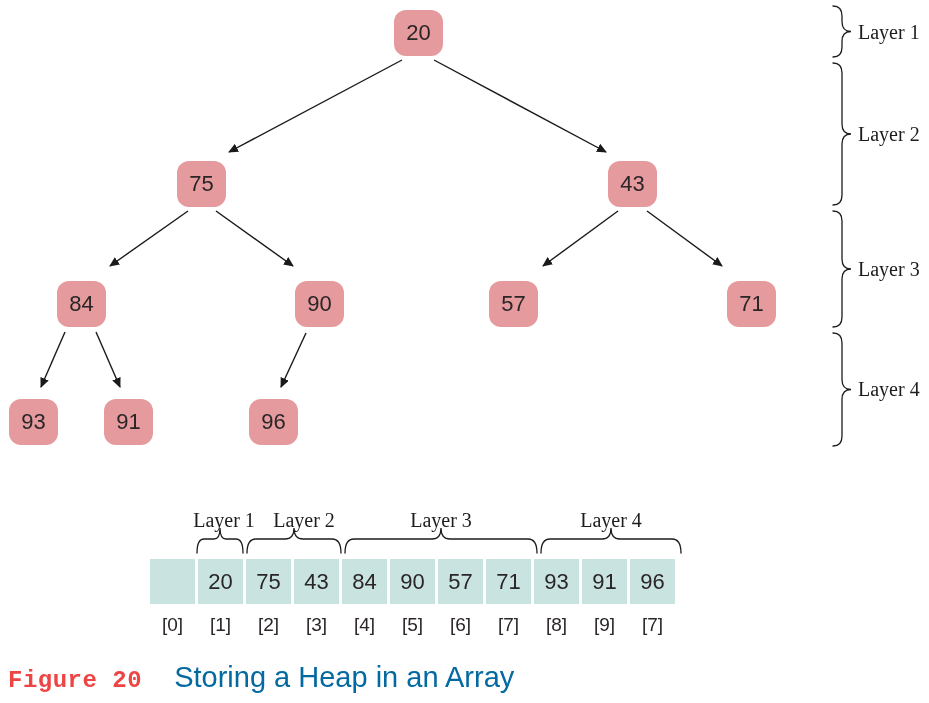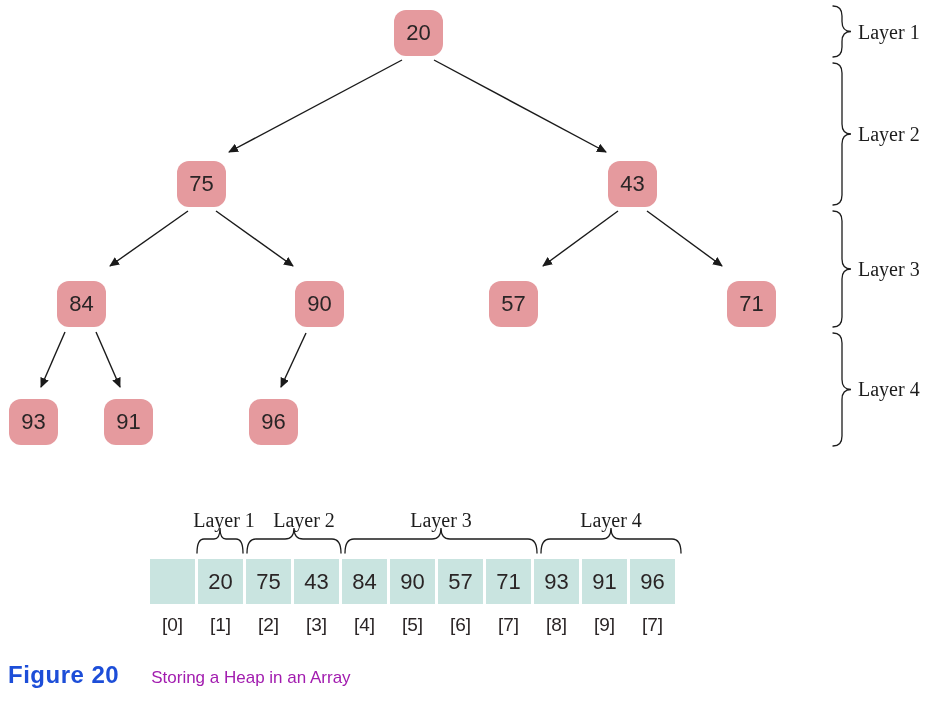--- a/index.html
+++ b/index.html
@@ -10,22 +10,22 @@
         display:flex;align-items:center;justify-content:center;
         font-size:22px;color:#2a2526;}
   .layer-side-label{position:absolute;left:858px;font-family:"Liberation Serif",serif;
         font-size:20px;color:#1c1c1c;white-space:nowrap;line-height:22px;}
   .layer-top-label{position:absolute;top:509px;width:120px;text-align:center;
         font-family:"Liberation Serif",serif;font-size:20px;color:#1c1c1c;white-space:nowrap;}
   .cell{position:absolute;top:559px;width:45px;height:45px;background:#c9e4e0;
         display:flex;align-items:center;justify-content:center;font-size:22px;color:#2a2526;}
   .idx{position:absolute;top:614px;width:45px;text-align:center;font-size:19px;color:#2a2526;}
   .caption{position:absolute;left:8px;top:661px;display:flex;align-items:baseline;gap:32px;}
-  .caption .fig-label{font-size:24px;font-weight:bold;color:#1d4ed8;letter-spacing:0.5px;}
-  .caption .fig-title{font-size:17px;color:#a21caf;}
+  .caption .fig-label{font-size:24px;font-weight:bold;color:#ef4444;letter-spacing:0.5px;font-family:Liberation Mono, monospace;}
+  .caption .fig-title{font-size:29px;color:#0369a1;}
 </style>
 </head>
 <body>
 
 <div class="canvas">
 
   <svg class="overlay">
     <defs>
       <marker id="ah" markerWidth="11" markerHeight="9" refX="9" refY="4.5" orient="auto" markerUnits="userSpaceOnUse">
         <path d="M0,0 L10,4.5 L0,9 z" fill="#1a1a1a"></path>

